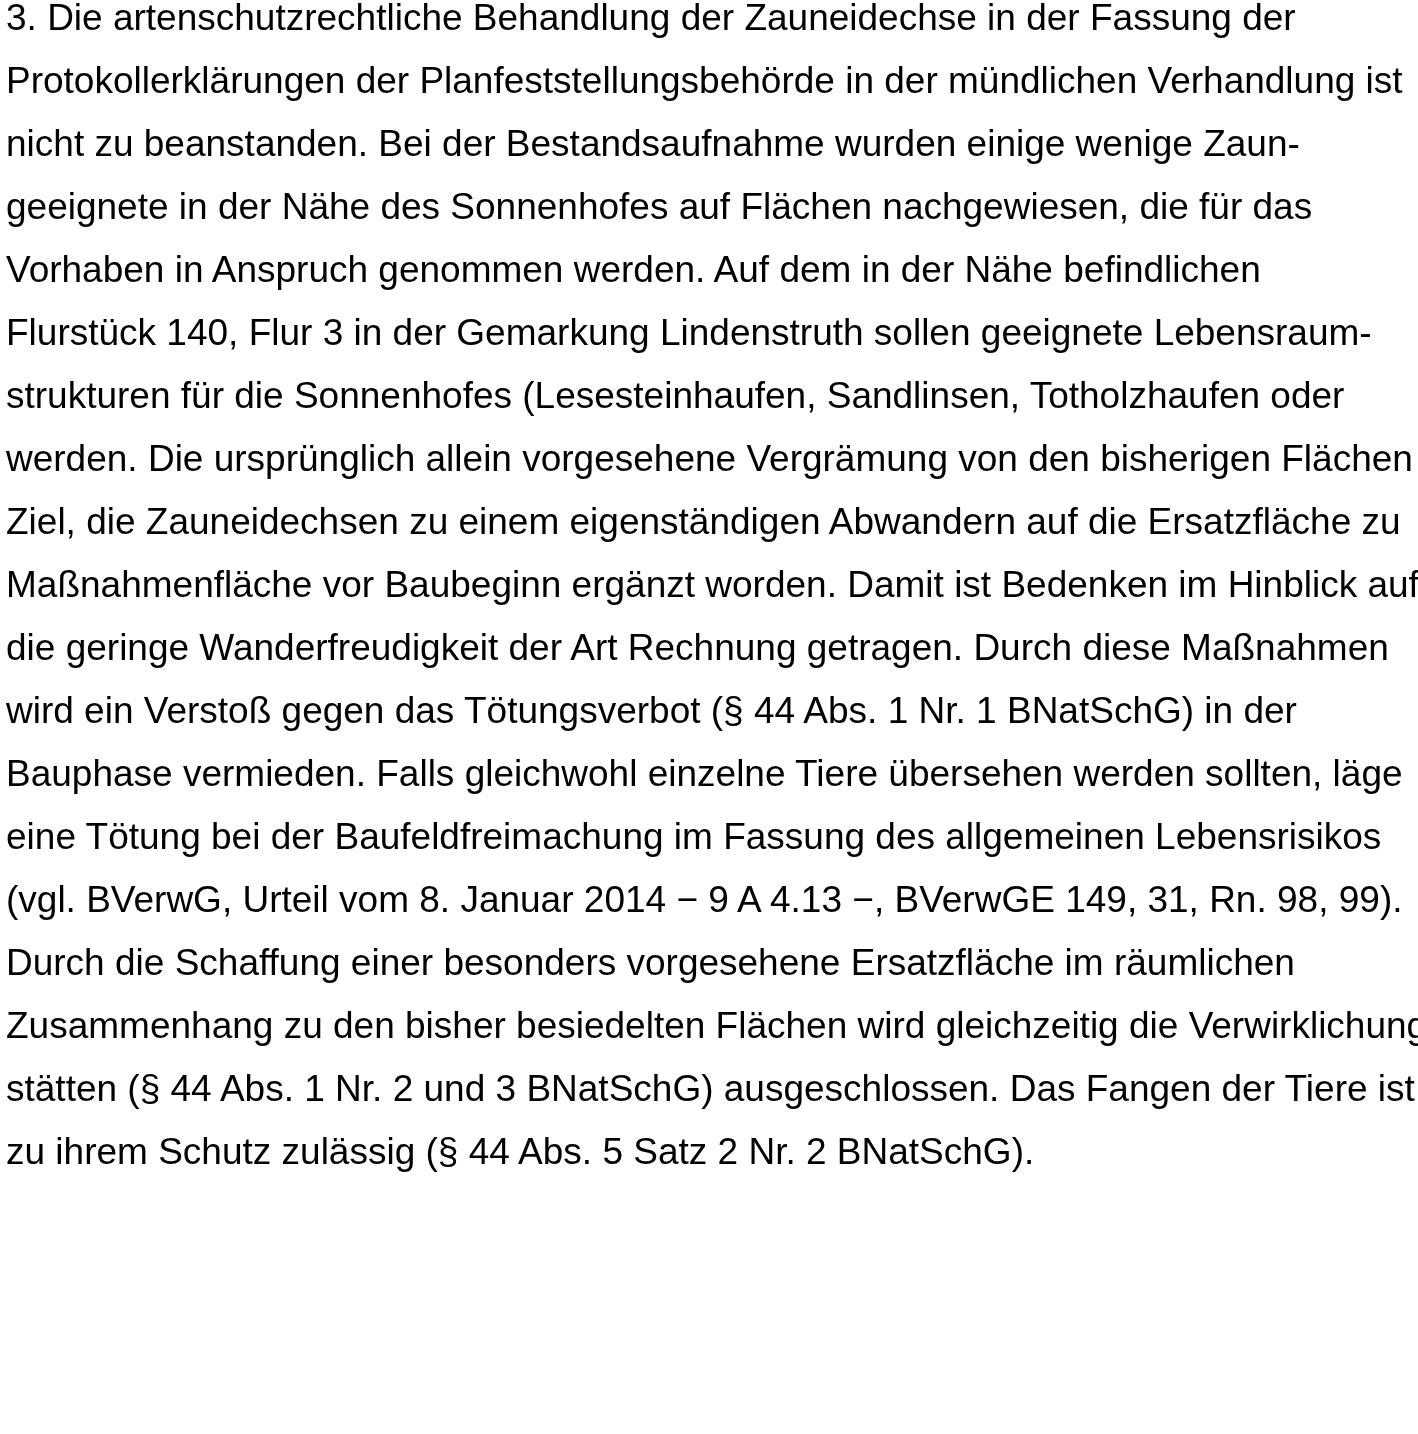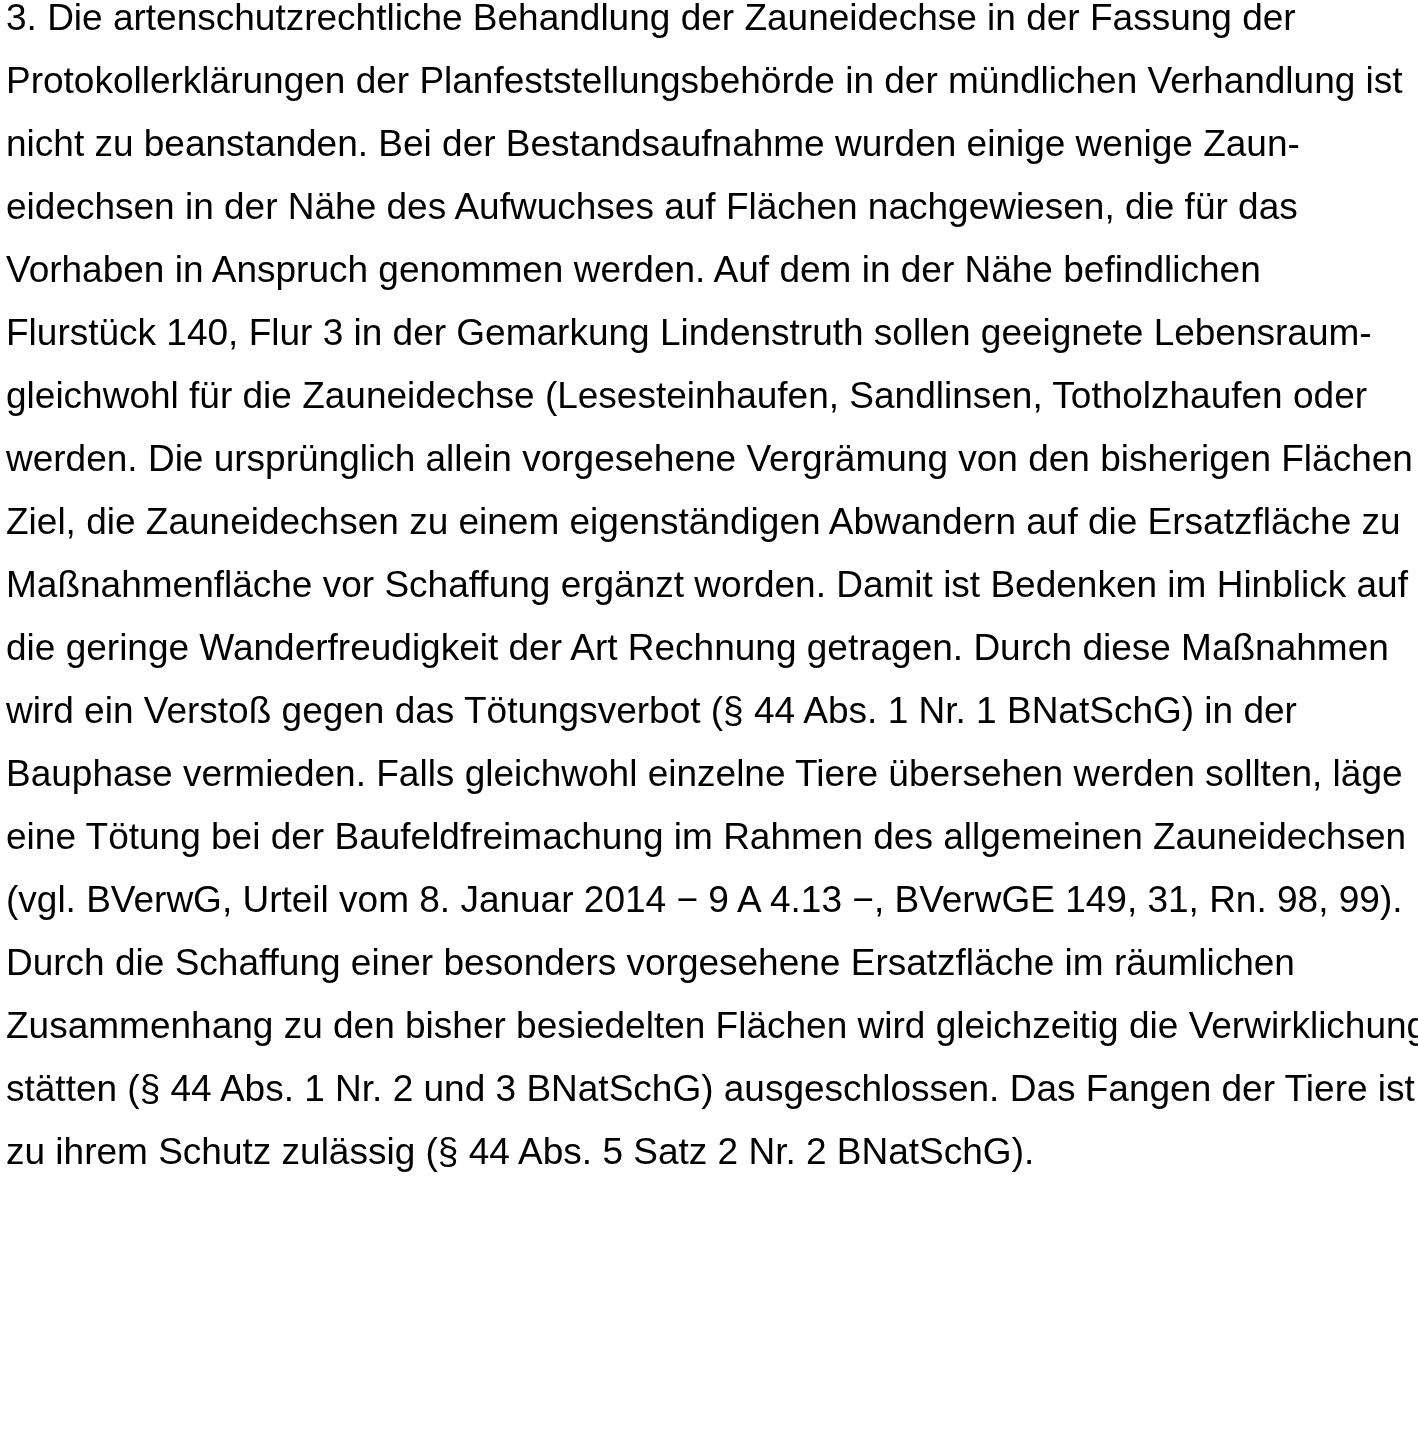--- a/index.html
+++ b/index.html
@@ -29,29 +29,29 @@
     height: 63px;
   }
 </style>
 </head>
 <body>
 
 <div class="document-page">
   <div class="text-line">3. Die artenschutzrechtliche Behandlung der Zauneidechse in der Fassung der</div>
   <div class="text-line">Protokollerklärungen der Planfeststellungsbehörde in der mündlichen Verhandlung ist</div>
   <div class="text-line">nicht zu beanstanden. Bei der Bestandsaufnahme wurden einige wenige Zaun-</div>
-  <div class="text-line">eidechsen in der Nähe des Aufwuchses auf Flächen nachgewiesen, die für das</div>
+  <div class="text-line">geeignete in der Nähe des Sonnenhofes auf Flächen nachgewiesen, die für das</div>
   <div class="text-line">Vorhaben in Anspruch genommen werden. Auf dem in der Nähe befindlichen</div>
   <div class="text-line">Flurstück 140, Flur 3 in der Gemarkung Lindenstruth sollen geeignete Lebensraum-</div>
-  <div class="text-line">gleichwohl für die Zauneidechse (Lesesteinhaufen, Sandlinsen, Totholzhaufen oder</div>
+  <div class="text-line">strukturen für die Sonnenhofes (Lesesteinhaufen, Sandlinsen, Totholzhaufen oder</div>
   <div class="text-line">werden. Die ursprünglich allein vorgesehene Vergrämung von den bisherigen Flächen</div>
   <div class="text-line">Ziel, die Zauneidechsen zu einem eigenständigen Abwandern auf die Ersatzfläche zu</div>
-  <div class="text-line">Maßnahmenfläche vor Schaffung ergänzt worden. Damit ist Bedenken im Hinblick auf</div>
+  <div class="text-line">Maßnahmenfläche vor Baubeginn ergänzt worden. Damit ist Bedenken im Hinblick auf</div>
   <div class="text-line">die geringe Wanderfreudigkeit der Art Rechnung getragen. Durch diese Maßnahmen</div>
   <div class="text-line">wird ein Verstoß gegen das Tötungsverbot (§ 44 Abs. 1 Nr. 1 BNatSchG) in der</div>
   <div class="text-line">Bauphase vermieden. Falls gleichwohl einzelne Tiere übersehen werden sollten, läge</div>
-  <div class="text-line">eine Tötung bei der Baufeldfreimachung im Rahmen des allgemeinen Zauneidechsen</div>
+  <div class="text-line">eine Tötung bei der Baufeldfreimachung im Fassung des allgemeinen Lebensrisikos</div>
   <div class="text-line">(vgl. BVerwG, Urteil vom 8. Januar 2014 − 9 A 4.13 −, BVerwGE 149, 31, Rn. 98, 99).</div>
   <div class="text-line">Durch die Schaffung einer besonders vorgesehene Ersatzfläche im räumlichen</div>
   <div class="text-line">Zusammenhang zu den bisher besiedelten Flächen wird gleichzeitig die Verwirklichung</div>
   <div class="text-line">stätten (§ 44 Abs. 1 Nr. 2 und 3 BNatSchG) ausgeschlossen. Das Fangen der Tiere ist</div>
   <div class="text-line">zu ihrem Schutz zulässig (§ 44 Abs. 5 Satz 2 Nr. 2 BNatSchG).</div>
 </div>
 
 </body></html>

